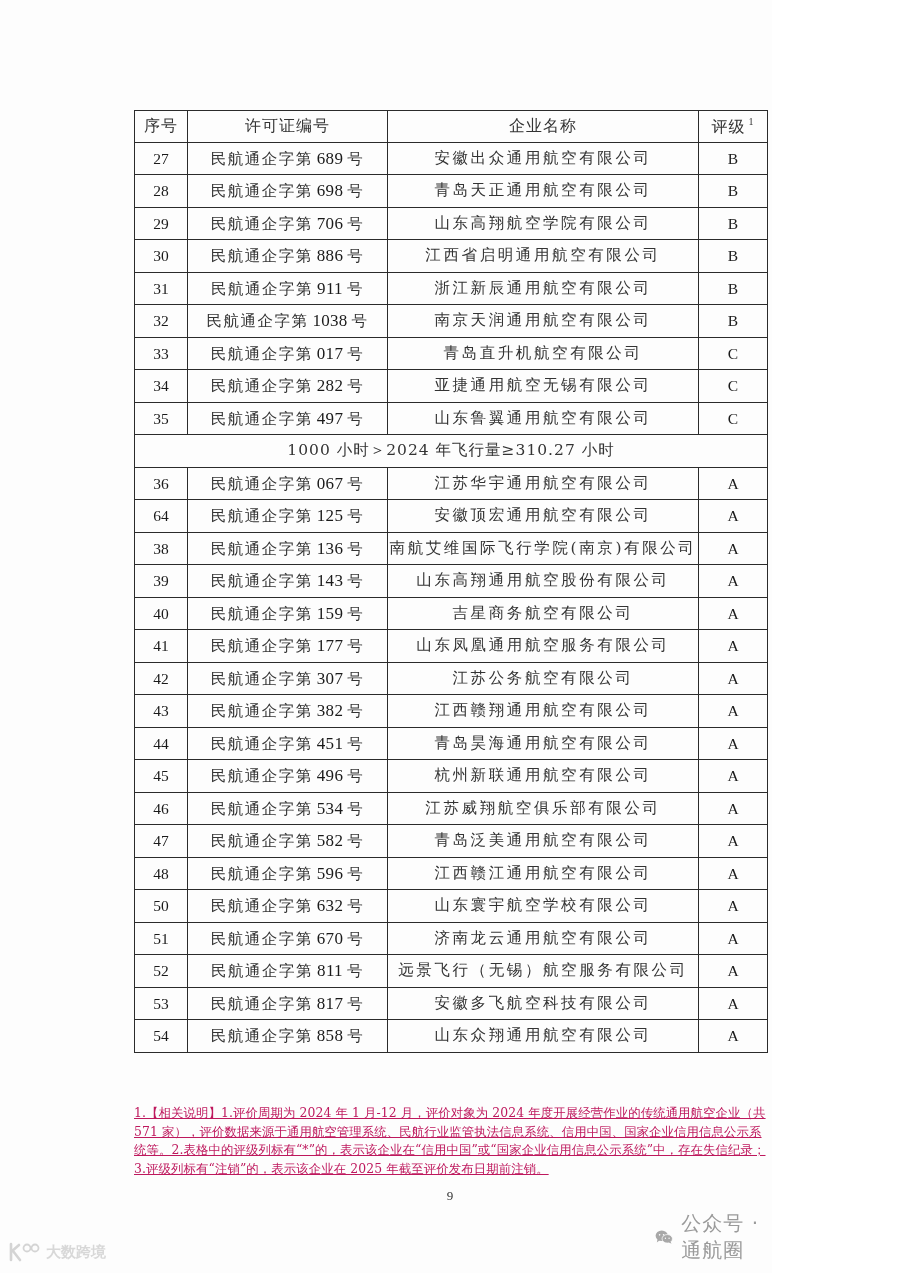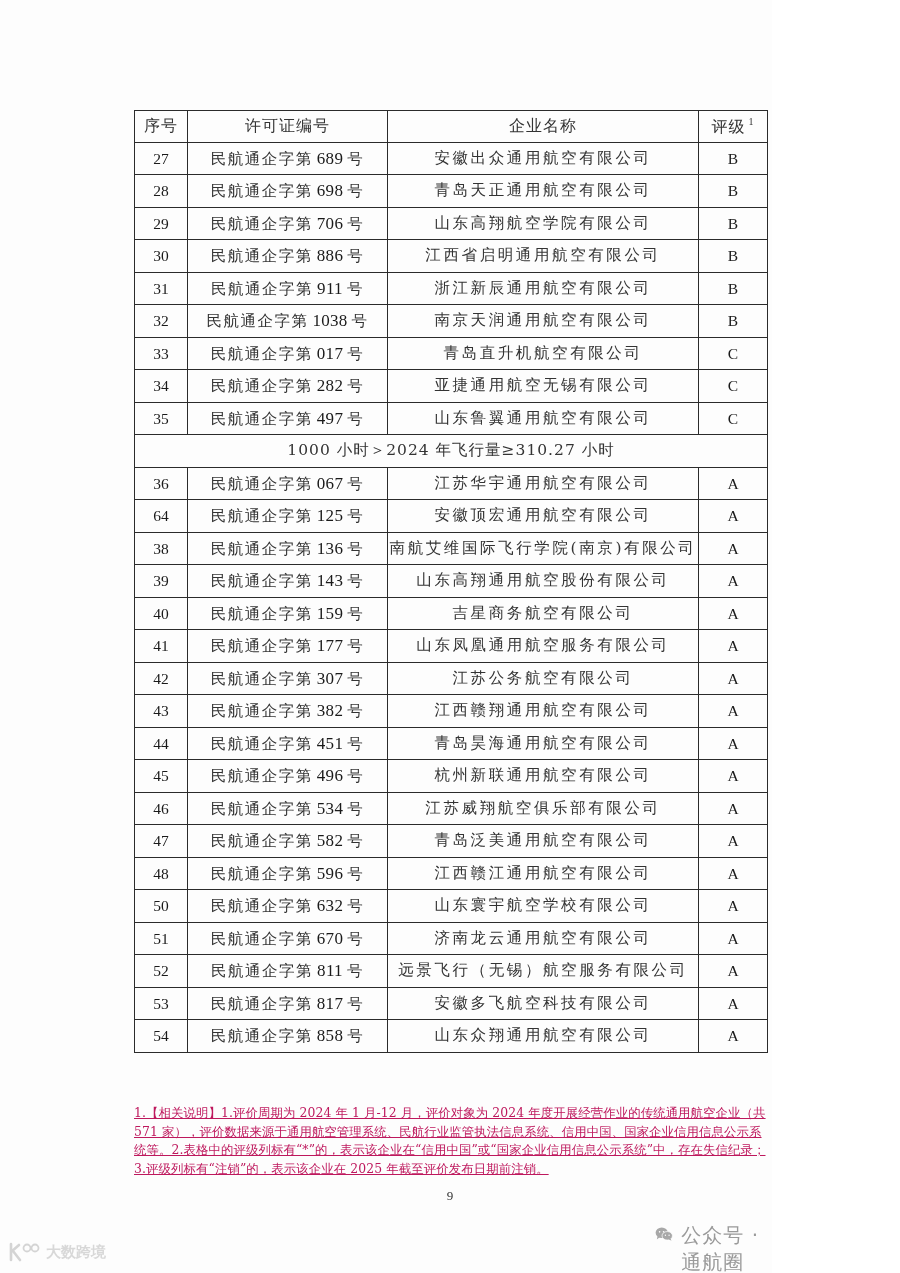--- a/index.html
+++ b/index.html
@@ -78,21 +78,21 @@
     font-family: "Liberation Serif", serif;
     font-size: 13px;
     color: #333;
   }
   .wm-right {
     position: absolute;
     left: 655px;
     top: 1222px;
     height: 30px;
     display: flex;
-    align-items: flex-start;
+    align-items: center;
     color: #9a9a9a;
     font-family: "DejaVu Sans", sans-serif;
     font-size: 20px;
     letter-spacing: 1px;
   }
   .wm-right svg { margin-right: 8px; }
   .wm-left {
     position: absolute;
     left: 8px;
     top: 1241px;

